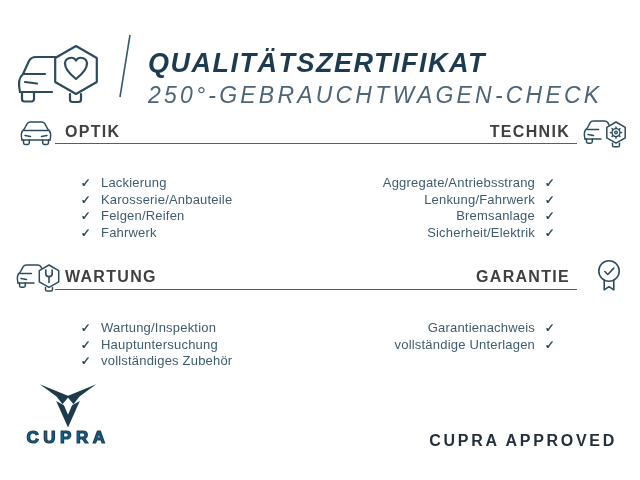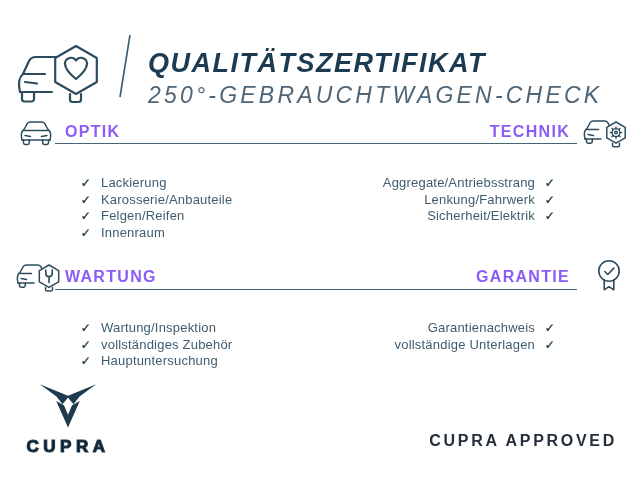--- a/index.html
+++ b/index.html
@@ -20,21 +20,21 @@
   .hdr-subtitle{
     font-size:23px;line-height:29px;font-weight:300;font-style:italic;
     letter-spacing:3.2px;color:#4d6577;white-space:nowrap;margin-top:2px;
   }
 
   
   .rule{height:0;border-top:1.5px solid #456577;left:55px;width:522px;}
   .rule-1{top:143px;}
   .rule-2{top:289px;}
   .sec-title{
-    font-size:16px;font-weight:700;letter-spacing:1.3px;color:#8b5cf6;
+    font-size:16px;font-weight:700;letter-spacing:1.3px;color:#404040;
     white-space:nowrap;
   }
   .head-optik{left:65px;top:123px;}
   .head-technik{right:70px;top:123px;}
   .head-wartung{left:65px;top:268px;}
   .head-garantie{right:70px;top:268px;}
   .icon-optik{left:19px;top:121px;}
   .icon-technik{right:12px;top:119px;}
   .icon-wartung{left:15px;top:262px;}
   .icon-garantie{right:16px;top:258px;}
@@ -50,22 +50,22 @@
   .list.left .label{margin-left:8px;}
   .list.right{right:67px;text-align:right;}
   .list.right .label{margin-right:8px;}
   .list-1{top:159px;}
   .list-2{top:304px;}
 
   
   .brand-block{left:22px;top:383px;width:92px;text-align:center;}
   .brand-mark{display:block;margin:0 auto;}
   .brand-word{
-    margin-top:9px;font-size:17px;font-weight:700;letter-spacing:4.5px;
-    color:#0f172a;-webkit-text-stroke:1.2px #1d3b4c;white-space:nowrap;
+    margin-top:0;font-size:17px;font-weight:700;letter-spacing:4.5px;
+    color:#0369a1;-webkit-text-stroke:1.2px #1d3b4c;white-space:nowrap;
   }
   .approved{
     right:23px;top:432px;font-size:16px;font-weight:600;
     letter-spacing:2.7px;color:#242e3c;white-space:nowrap;
   }
 
   svg{display:block;}
 </style>
 </head>
 <body>
@@ -129,26 +129,27 @@
         <path d="M34 7.9 v1.6 M34 17.7 v1.6 M28.3 13.6 h1.6 M38.1 13.6 h1.6 M30 9.6 l1.1 1.1 M36.9 16.5 l1.1 1.1 M38 9.6 l-1.1 1.1 M31.1 16.5 l-1.1 1.1"></path>
       </g>
       <path d="M30.5 24.2 v2 a1.6 1.6 0 0 0 1.6 1.6 h3.8 a1.6 1.6 0 0 0 1.6 -1.6 v-2" fill="none" stroke="#2c4c5e" stroke-width="1.5" stroke-linecap="round"></path>
     </svg>
   </div>
 
   <ul class="abs list left list-1">
     <li class="item"><span class="check">✓</span><span class="label">Lackierung</span></li>
     <li class="item"><span class="check">✓</span><span class="label">Karosserie/Anbauteile</span></li>
     <li class="item"><span class="check">✓</span><span class="label">Felgen/Reifen</span></li>
-    <li class="item"><span class="check">✓</span><span class="label">Innenraum</span></li>
+    <li class="item"><span class="check">✓</span><span class="label">Fahrwerk</span></li>
   </ul>
 
   <ul class="abs list right list-1">
     <li class="item"><span class="label">Aggregate/Antriebsstrang</span><span class="check">✓</span></li>
     <li class="item"><span class="label">Lenkung/Fahrwerk</span><span class="check">✓</span></li>
+    <li class="item"><span class="label">Bremsanlage</span><span class="check">✓</span></li>
     <li class="item"><span class="label">Sicherheit/Elektrik</span><span class="check">✓</span></li>
   </ul>
 
   <div class="abs rule rule-2"></div>
 
   <div class="abs icon-wartung">
     <svg width="46" height="31" viewBox="0 0 46 31">
       <g fill="none" stroke="#2c4c5e" stroke-width="1.5" stroke-linecap="round" stroke-linejoin="round">
         <path d="M3 21 q-2 -8 2 -10.5 l3.2 -5.8 q1 -1.7 3.3 -1.7 h11 q2.3 0 3.3 1.7 l1.5 2.8"></path>
         <path d="M3 21 h16"></path>
@@ -170,22 +171,22 @@
   <div class="abs icon-garantie">
     <svg width="30" height="40" viewBox="0 0 30 40" fill="none" stroke="#2c4c5e" stroke-width="1.6" stroke-linecap="round" stroke-linejoin="round">
       <circle cx="15" cy="13" r="10.2"></circle>
       <path d="M10.8 13.5 l3 3 l6 -6.4"></path>
       <path d="M10.2 22 v9.8 l4.8 -3.1 l4.8 3.1 v-9.8"></path>
     </svg>
   </div>
 
   <ul class="abs list left list-2">
     <li class="item"><span class="check">✓</span><span class="label">Wartung/Inspektion</span></li>
+    <li class="item"><span class="check">✓</span><span class="label">Hauptuntersuchung</span></li>
     <li class="item"><span class="check">✓</span><span class="label">vollständiges Zubehör</span></li>
-    <li class="item"><span class="check">✓</span><span class="label">Hauptuntersuchung</span></li>
   </ul>
 
   <ul class="abs list right list-2">
     <li class="item"><span class="label">Garantienachweis</span><span class="check">✓</span></li>
     <li class="item"><span class="label">vollständige Unterlagen</span><span class="check">✓</span></li>
   </ul>
 
   <div class="abs brand-block">
     <svg class="brand-mark" width="58" height="45" viewBox="0 0 100 78" fill="#1d3b4c">
       <path d="M1 2 L52 23 L40.5 37 L30 23.5 L13 11 Z"></path>

